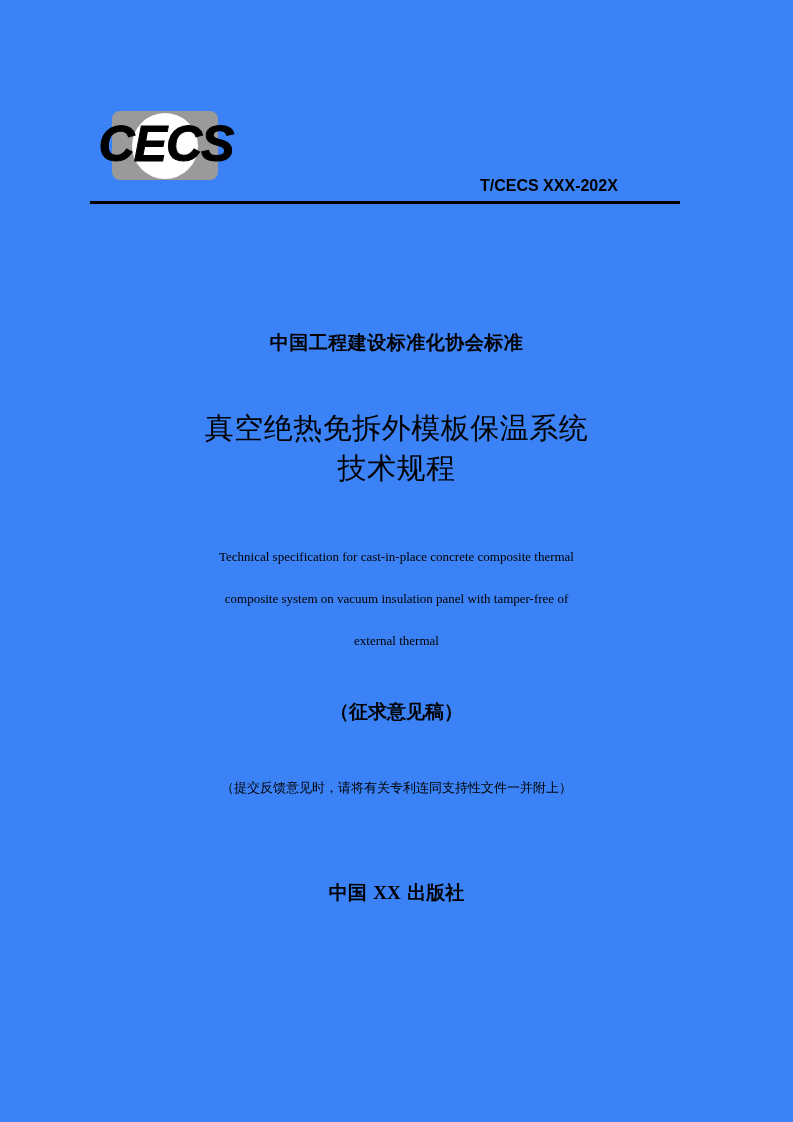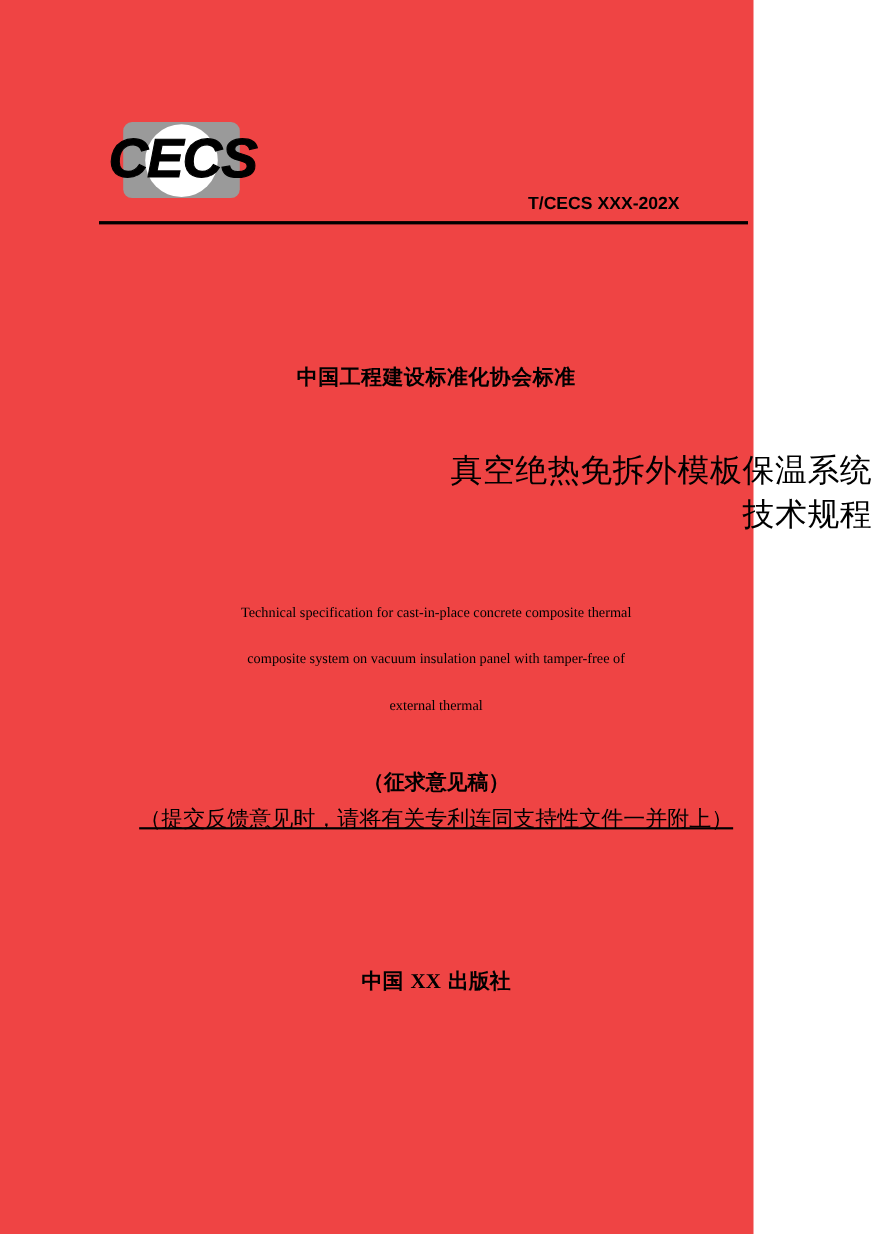--- a/index.html
+++ b/index.html
@@ -1,32 +1,32 @@
 <!DOCTYPE html>
 <html><head>
 <meta charset="utf-8">
 <style>
   html, body { margin: 0; padding: 0; background: #ffffff; }
   body { width: 793px; height: 1122px; position: relative; overflow: hidden; color: #000; }
-  .page { position: absolute; left: 0; top: 0; width: 685px; height: 1122px; background: #ef4444; }
+  .page { position: absolute; left: 0; top: 0; width: 793px; height: 1122px; background: #3b82f6; }
 
   .logo { position: absolute; left: 98px; top: 108px; width: 136px; height: 76px; }
   .logo-panel { position: absolute; left: 14px; top: 3px; width: 106px; height: 69px; background: #9a9a9a; border-radius: 8px; overflow: hidden; }
   .logo-circle { position: absolute; left: 20px; top: 2px; width: 66px; height: 66px; border-radius: 50%; background: #fff; }
   .logo-text { position: absolute; left: 0; top: 8px; width: 136px; text-align: center; font-family: "Liberation Sans", sans-serif; font-weight: bold; font-style: italic; font-size: 50px; line-height: 56px; letter-spacing: -1px; color: #000; -webkit-text-stroke: 1px #000; }
 
   .std-code { position: absolute; left: 480px; top: 176px; width: 200px; text-align: left; font-family: Liberation Sans, sans-serif; font-weight: bold; font-size: 16px; line-height: 20px; }
   .rule { position: absolute; left: 90px; top: 201px; width: 590px; height: 3px; background: #000; }
 
   .center { position: absolute; left: 0; width: 793px; text-align: center; }
   .assoc { top: 331px; font-family: Liberation Mono, monospace; font-weight: bold; font-size: 19px; line-height: 26px; letter-spacing: 0.5px; }
-  .title-cn { top: 408px; font-family: Liberation Serif, serif; font-size: 29px; line-height: 40px; letter-spacing: 0.5px; text-align: right; }
+  .title-cn { top: 408px; font-family: Liberation Serif, serif; font-size: 29px; line-height: 40px; letter-spacing: 0.5px; }
   .title-en { top: 536px; font-family: "Liberation Serif", serif; font-size: 13px; line-height: 42px; }
   .draft { top: 699px; font-family: Liberation Serif, serif; font-weight: bold; font-size: 19px; line-height: 26px; }
-  .note { top: 732px; font-family: "DejaVu Serif", serif; font-size: 20px; line-height: 24px; text-decoration: underline; }
+  .note { top: 776px; font-family: "DejaVu Serif", serif; font-size: 13px; line-height: 24px; }
   .publisher { top: 880px; font-family: "DejaVu Sans", sans-serif; font-weight: bold; font-size: 19px; line-height: 24px; }
   .publisher .xx { font-family: "Liberation Serif", serif; font-weight: bold; }
 </style>
 </head>
 <body>
 
 <div class="page">
 
   <div class="logo">
     <div class="logo-panel">

